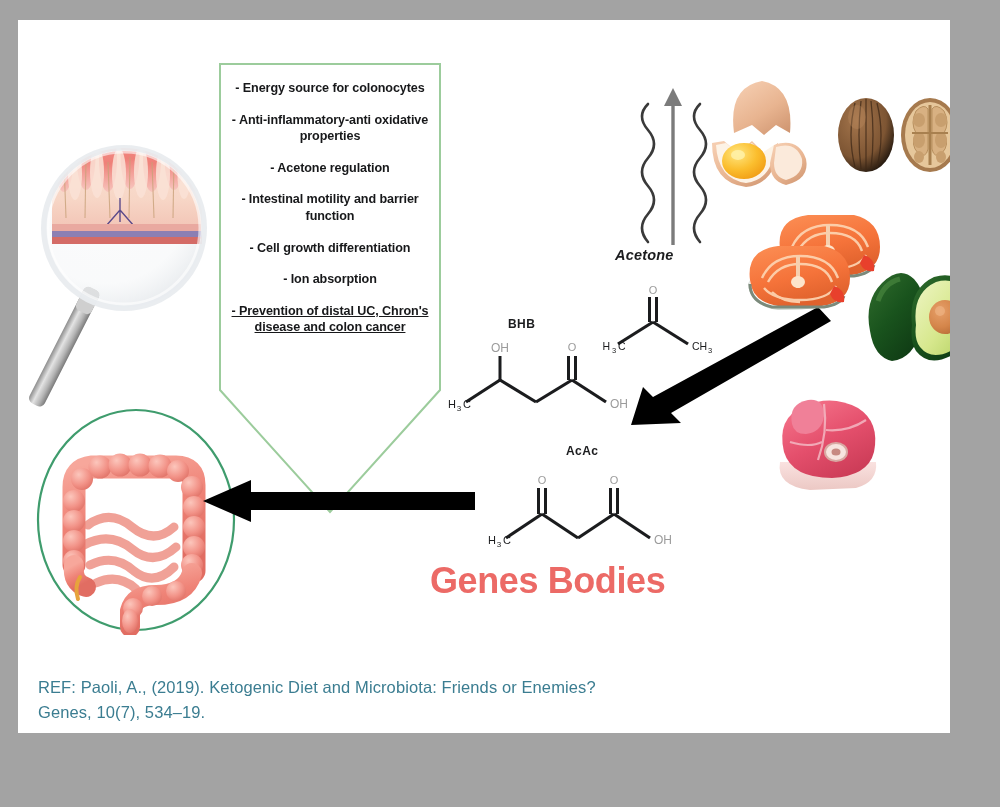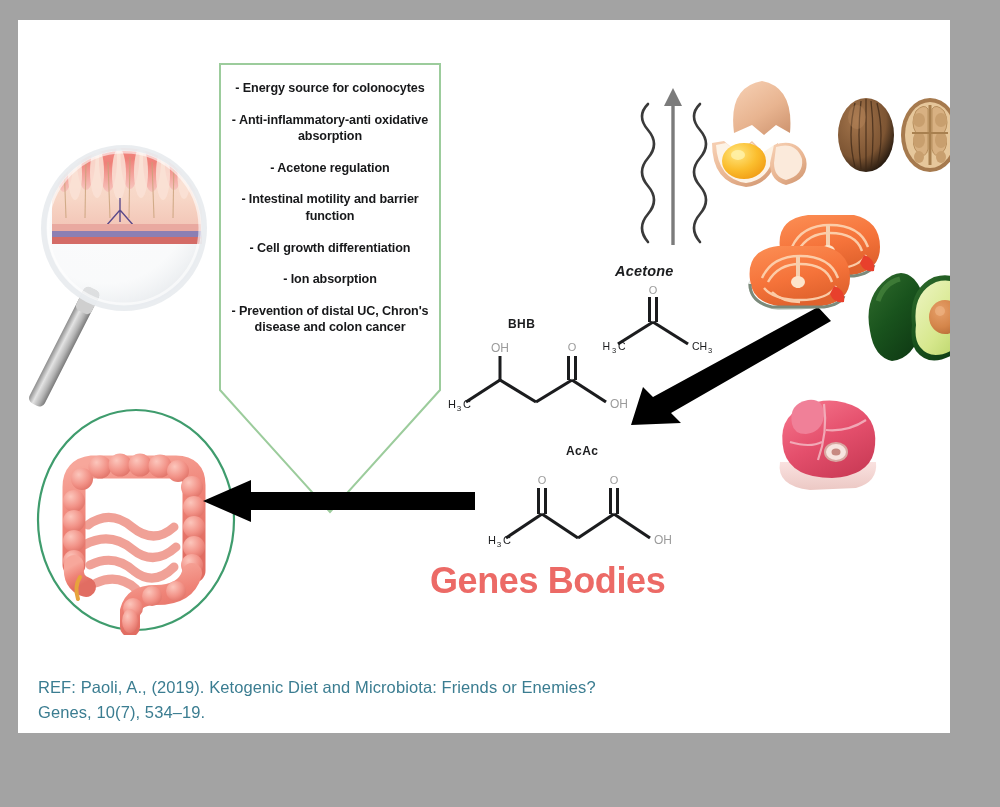--- a/index.html
+++ b/index.html
@@ -38,21 +38,21 @@
     position: absolute;
     left: 6px; top: 18px; width: 212px;
     text-align: center;
     font-weight: bold;
     font-size: 12.6px;
     line-height: 1.32;
     color: #17181a;
     letter-spacing: -0.1px;
   }
   #callout .txt .li { margin-bottom: 15px; }
-  #callout .txt .li:last-child { margin-bottom: 0; }
+  #callout .txt .li:last-child { margin-bottom: 0; text-decoration: underline; }
 
   
   .chemlabel {
     font-weight: bold;
     font-size: 12px;
     color: #1b1c1e;
     letter-spacing: 0.4px;
   }
   .chemlabel.ital { font-style: italic; font-size: 14.5px; letter-spacing: 0.2px;}
 
@@ -215,41 +215,41 @@
         <path d="M54 172 Q48 182 52 194" stroke="#e7a33c" stroke-width="4" fill="none" stroke-linecap="round"></path>
       </svg>
     </div>
 
     <div class="abs" id="callout">
       <svg width="224" height="452" viewBox="0 0 224 452" aria-hidden="true">
         <polygon points="2,2 222,2 222,328 112,450 2,328" fill="#ffffff" stroke="#9ccc9c" stroke-width="2"></polygon>
       </svg>
       <div class="txt nosel">
         <div class="li">- Energy source for colonocytes</div>
-        <div class="li">- Anti-inflammatory-anti oxidative absorption</div>
+        <div class="li">- Anti-inflammatory-anti oxidative properties</div>
         <div class="li">- Acetone regulation</div>
         <div class="li">- Intestinal motility and barrier function</div>
         <div class="li">- Cell growth differentiation</div>
         <div class="li">- Ion absorption</div>
         <div class="li">- Prevention of distal UC, Chron's disease and colon cancer</div>
       </div>
     </div>
 
     <div class="abs" style="left:600px; top:60px; width:110px; height:170px;">
       <svg width="110" height="170" viewBox="0 0 110 170">
 
         <line x1="55" y1="165" x2="55" y2="22" stroke="#7b7b7b" stroke-width="3.4"></line>
         <polygon points="55,8 46,26 64,26" fill="#7b7b7b"></polygon>
 
         <path d="M30 162 q-12 -14 0 -28 q12 -14 0 -28 q-12 -14 0 -28 q12 -14 0 -28 q-12 -14 0 -26" stroke="#3a3a3a" stroke-width="2.6" fill="none" stroke-linecap="round"></path>
         <path d="M82 162 q-12 -14 0 -28 q12 -14 0 -28 q-12 -14 0 -28 q12 -14 0 -28 q-12 -14 0 -26" stroke="#3a3a3a" stroke-width="2.6" fill="none" stroke-linecap="round"></path>
       </svg>
     </div>
 
-    <div class="abs chemlabel ital nosel" style="left:597px; top:243px;">Acetone</div>
+    <div class="abs chemlabel ital nosel" style="left:597px; top:227px;">Acetone</div>
 
     <div class="abs" style="left:570px; top:262px; width:130px; height:80px;">
       <svg width="130" height="80" viewBox="0 0 130 80">
 
         <line x1="30" y1="62" x2="65" y2="40" stroke="#1b1c1e" stroke-width="3.2"></line>
         <line x1="65" y1="40" x2="100" y2="62" stroke="#1b1c1e" stroke-width="3.2"></line>
 
         <line x1="61.5" y1="40" x2="61.5" y2="15" stroke="#1b1c1e" stroke-width="3"></line>
         <line x1="68.5" y1="40" x2="68.5" y2="15" stroke="#1b1c1e" stroke-width="3"></line>
         <text x="65" y="12" font-family="Liberation Sans, sans-serif" font-size="11" fill="#9b9b9b" text-anchor="middle">O</text>

